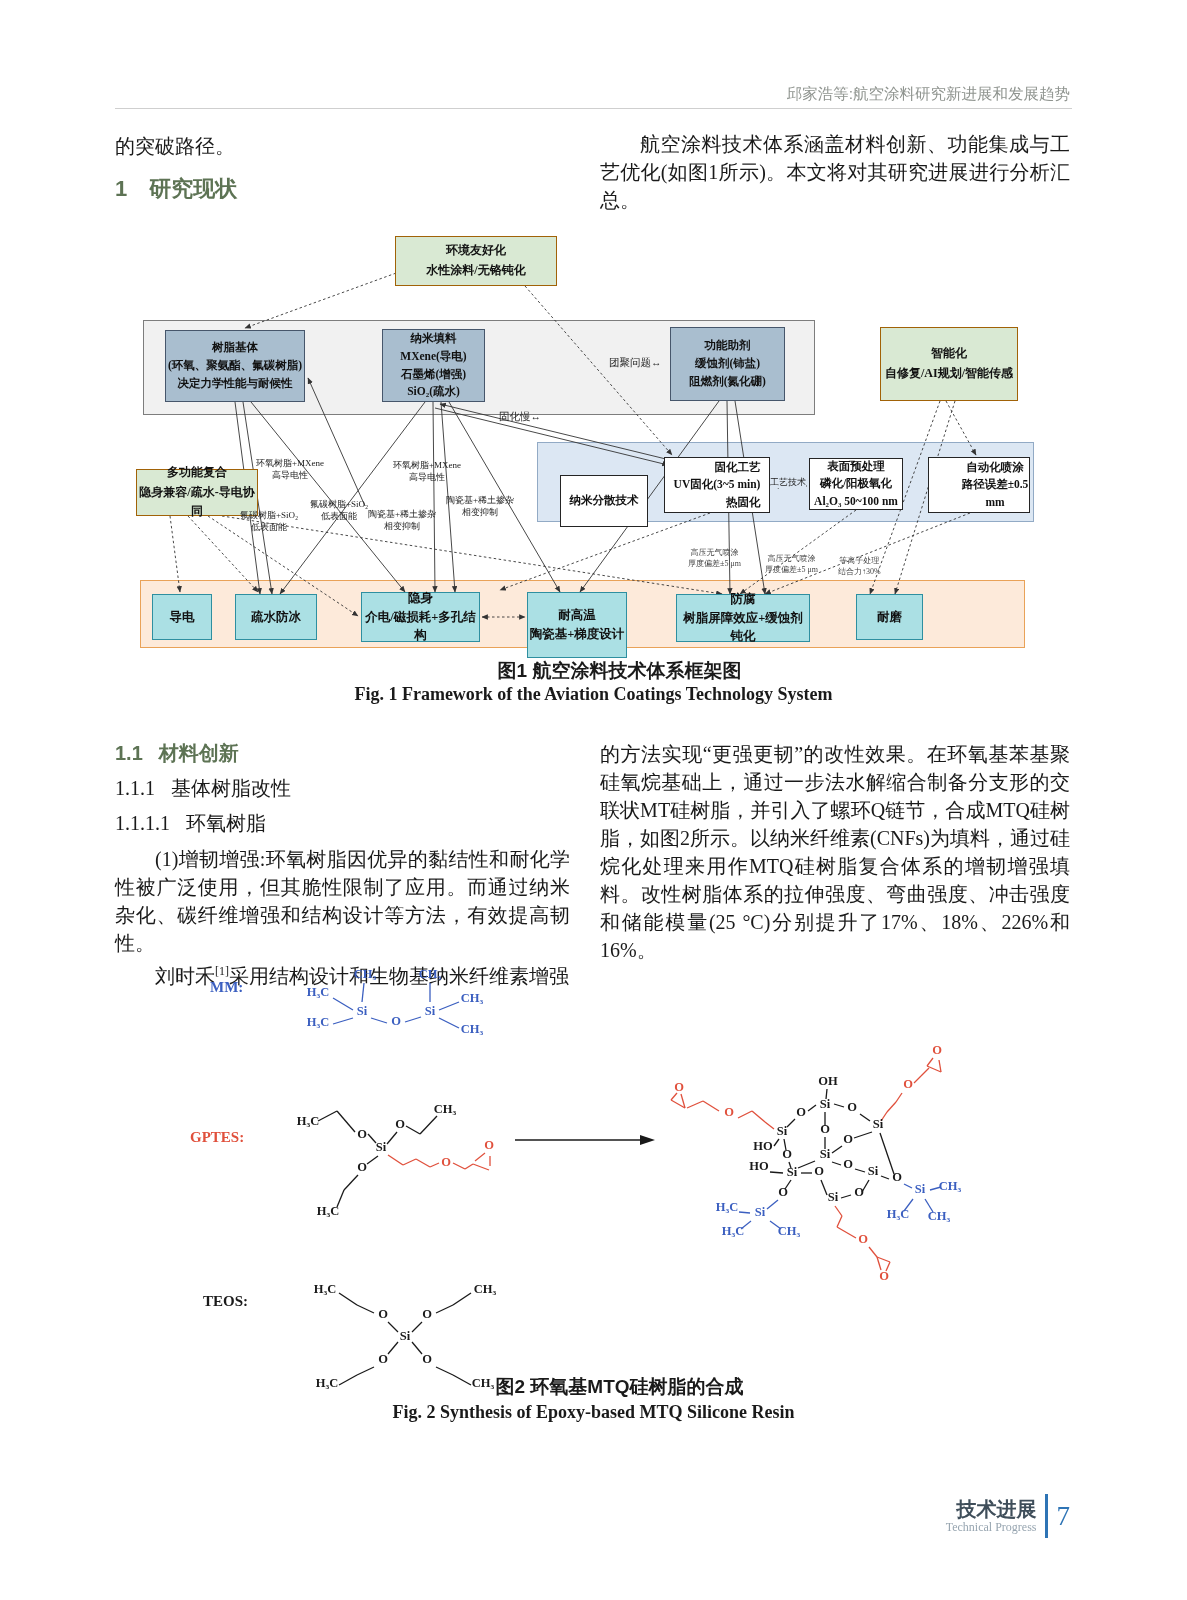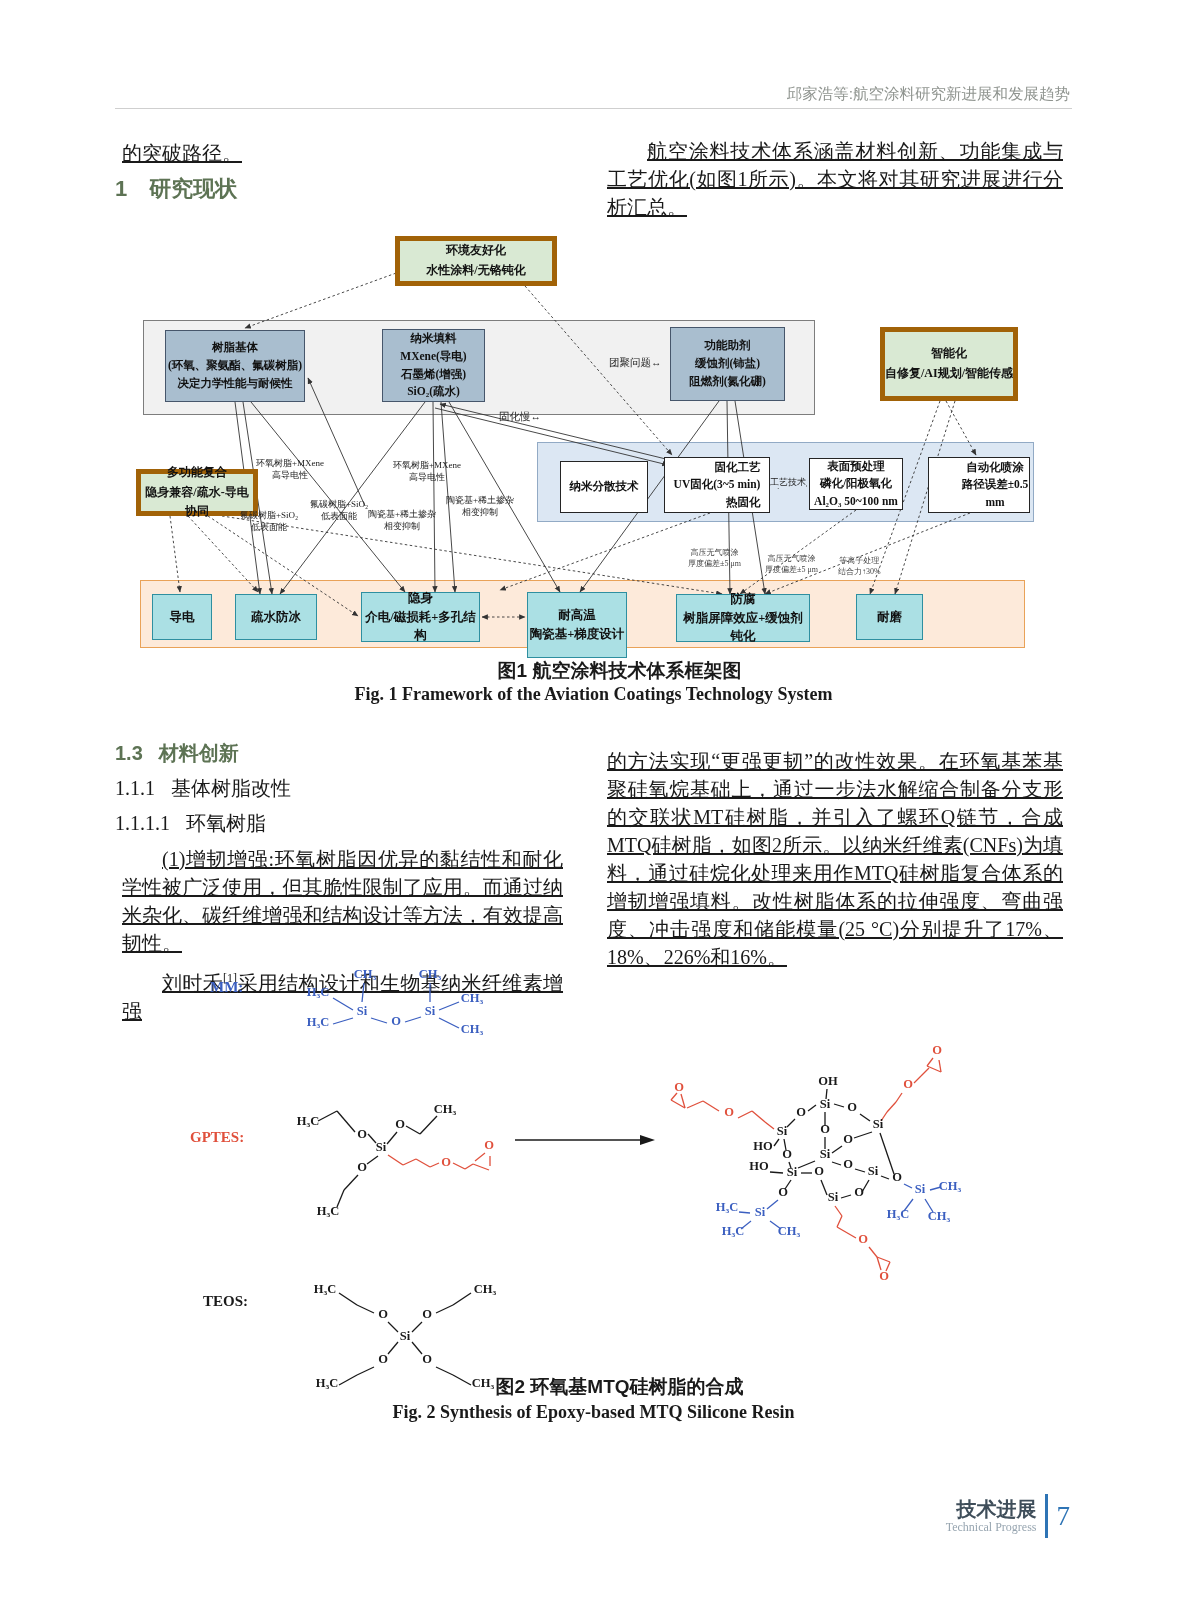--- a/index.html
+++ b/index.html
@@ -4,36 +4,36 @@
 <style>
   html,body{margin:0;padding:0;background:#e8e8e8;}
   .page{position:relative;width:1187px;height:1600px;background:#ffffff;margin:0 auto;overflow:hidden;
         font-family:"Liberation Serif","DejaVu Serif",serif;color:#1a1a1a;}
   
   .hdr{position:absolute;top:84px;right:117px;font-size:15.5px;color:#8f948f;
        font-family:"Liberation Sans","DejaVu Sans",sans-serif;}
   .hdr-rule{position:absolute;top:108px;left:115px;right:115px;height:1px;background:#cfcfcf;}
   
   .col{position:absolute;text-align:justify;}
-  .p{font-size:20px;line-height:28px;margin:7px;text-decoration:underline;}
+  .p{font-size:20px;line-height:28px;margin:0;}
   .indent{text-indent:2em;}
   .sec1{position:absolute;left:115px;top:174px;font-family:"Liberation Sans","DejaVu Sans",sans-serif;
         font-weight:bold;font-size:22px;color:#5d7354;}
   .sec1 .num{margin-right:22px;}
   
   .diagram{position:absolute;left:110px;top:228px;width:925px;height:428px;}
   .arrows{position:absolute;left:0;top:0;width:925px;height:428px;z-index:1;pointer-events:none;}
   .cont{position:absolute;box-sizing:border-box;z-index:0;}
   .cont1{background:#f1f1f1;border:1.2px solid #7d7d7d;}
   .cont2{background:#dce7f3;border:1.2px solid #92aac5;}
   .cont3{background:#fdeada;border:1.2px solid #e9a258;}
   .b{position:absolute;display:flex;align-items:center;justify-content:center;text-align:center;
      white-space:pre-line;box-sizing:border-box;z-index:2;font-weight:600;color:#111;}
   .b1{background:#a9becf;border:1.3px solid #46566b;font-size:11.5px;line-height:1.55;}
-  .bgn{background:#d9e9d3;border:5px solid #a16207;font-size:12px;line-height:1.65;}
+  .bgn{background:#d9e9d3;border:1px solid #a16207;font-size:12px;line-height:1.65;}
   .bw{background:#ffffff;border:1.2px solid #242424;font-size:11.5px;line-height:1.5;}
   .bc{background:#abe0e4;border:1.2px solid #2e8fa0;font-size:12.5px;line-height:1.5;}
   .elbl{position:absolute;z-index:3;font-size:9px;line-height:1.35;text-align:center;
         white-space:pre-line;color:#222;}
   .elbl.small{font-size:8px;color:#444;}
   .elbl.med{font-size:10.5px;padding-left:21px;}
   
   .cap-cn{position:absolute;width:100%;text-align:center;font-weight:bold;font-size:19px;
           font-family:"Liberation Sans","DejaVu Sans",sans-serif;padding-left:26px;}
   .cap-en{position:absolute;width:100%;text-align:center;font-weight:bold;font-size:18px;}
@@ -129,21 +129,21 @@
 MXene(导电)
 石墨烯(增强)
 SiO₂(疏水)</div>
     <div class="b b1" style="left:560px;top:99px;width:115px;height:74px;">功能助剂
 缓蚀剂(铈盐)
 阻燃剂(氮化硼)</div>
     <div class="b bgn" style="left:770px;top:99px;width:138px;height:74px;">智能化
 自修复/AI规划/智能传感</div>
     <div class="b bgn" style="left:26px;top:241px;width:122px;height:47px;">多功能复合
 隐身兼容/疏水-导电协同</div>
-    <div class="b bw" style="left:450px;top:233px;width:88px;height:52px;">纳米分散技术</div>
+    <div class="b bw" style="left:450px;top:247px;width:88px;height:52px;">纳米分散技术</div>
     <div class="b bw" style="left:554px;top:229px;width:106px;height:56px;text-align:right;">固化工艺
 UV固化(3~5 min)
 热固化</div>
     <div class="b bw" style="left:699px;top:230px;width:94px;height:52px;">表面预处理
 磷化/阳极氧化
 Al₂O₃ 50~100 nm</div>
     <div class="b bw" style="left:818px;top:229px;width:102px;height:56px;padding-left:32px;">自动化喷涂
 路径误差±0.5 mm</div>
     <div class="b bc" style="left:42px;top:366px;width:60px;height:46px;">导电</div>
     <div class="b bc" style="left:125px;top:366px;width:82px;height:46px;">疏水防冰</div>
@@ -175,21 +175,21 @@
     <div class="elbl small" style="left:655px;top:326px;">高压无气喷涂
 厚度偏差±5 μm</div>
     <div class="elbl small" style="left:728px;top:328px;">等离子处理
 结合力↑30%</div>
   </div>
 
   <div class="cap-cn" style="top:658px;">图1  航空涂料技术体系框架图</div>
   <div class="cap-en" style="top:684px;">Fig. 1  Framework of the Aviation Coatings Technology System</div>
 
   <div class="col" style="left:115px;top:740px;width:455px;">
-    <p class="h-green"><span class="num">1.3</span><span>材料创新</span></p>
+    <p class="h-green"><span class="num">1.1</span><span>材料创新</span></p>
     <p class="h-sub"><span class="num">1.1.1</span><span>基体树脂改性</span></p>
     <p class="h-sub"><span class="num">1.1.1.1</span><span>环氧树脂</span></p>
     <p class="p indent">(1)增韧增强:环氧树脂因优异的黏结性和耐化学性被广泛使用，但其脆性限制了应用。而通过纳米杂化、碳纤维增强和结构设计等方法，有效提高韧性。</p>
     <p class="p indent"><span>刘时禾</span><sup>[1]</sup><span>采用结构设计和生物基纳米纤维素增强</span></p>
   </div>
   <div class="col" style="left:600px;top:740px;width:470px;">
     <p class="p">的方法实现“更强更韧”的改性效果。在环氧基苯基聚硅氧烷基础上，通过一步法水解缩合制备分支形的交联状MT硅树脂，并引入了螺环Q链节，合成MTQ硅树脂，如图2所示。以纳米纤维素(CNFs)为填料，通过硅烷化处理来用作MTQ硅树脂复合体系的增韧增强填料。改性树脂体系的拉伸强度、弯曲强度、冲击强度和储能模量(25 °C)分别提升了17%、18%、226%和16%。</p>
   </div>
 
   <svg id="mol-svg" class="molsvg" width="955" height="450" viewBox="0 0 955 450">

